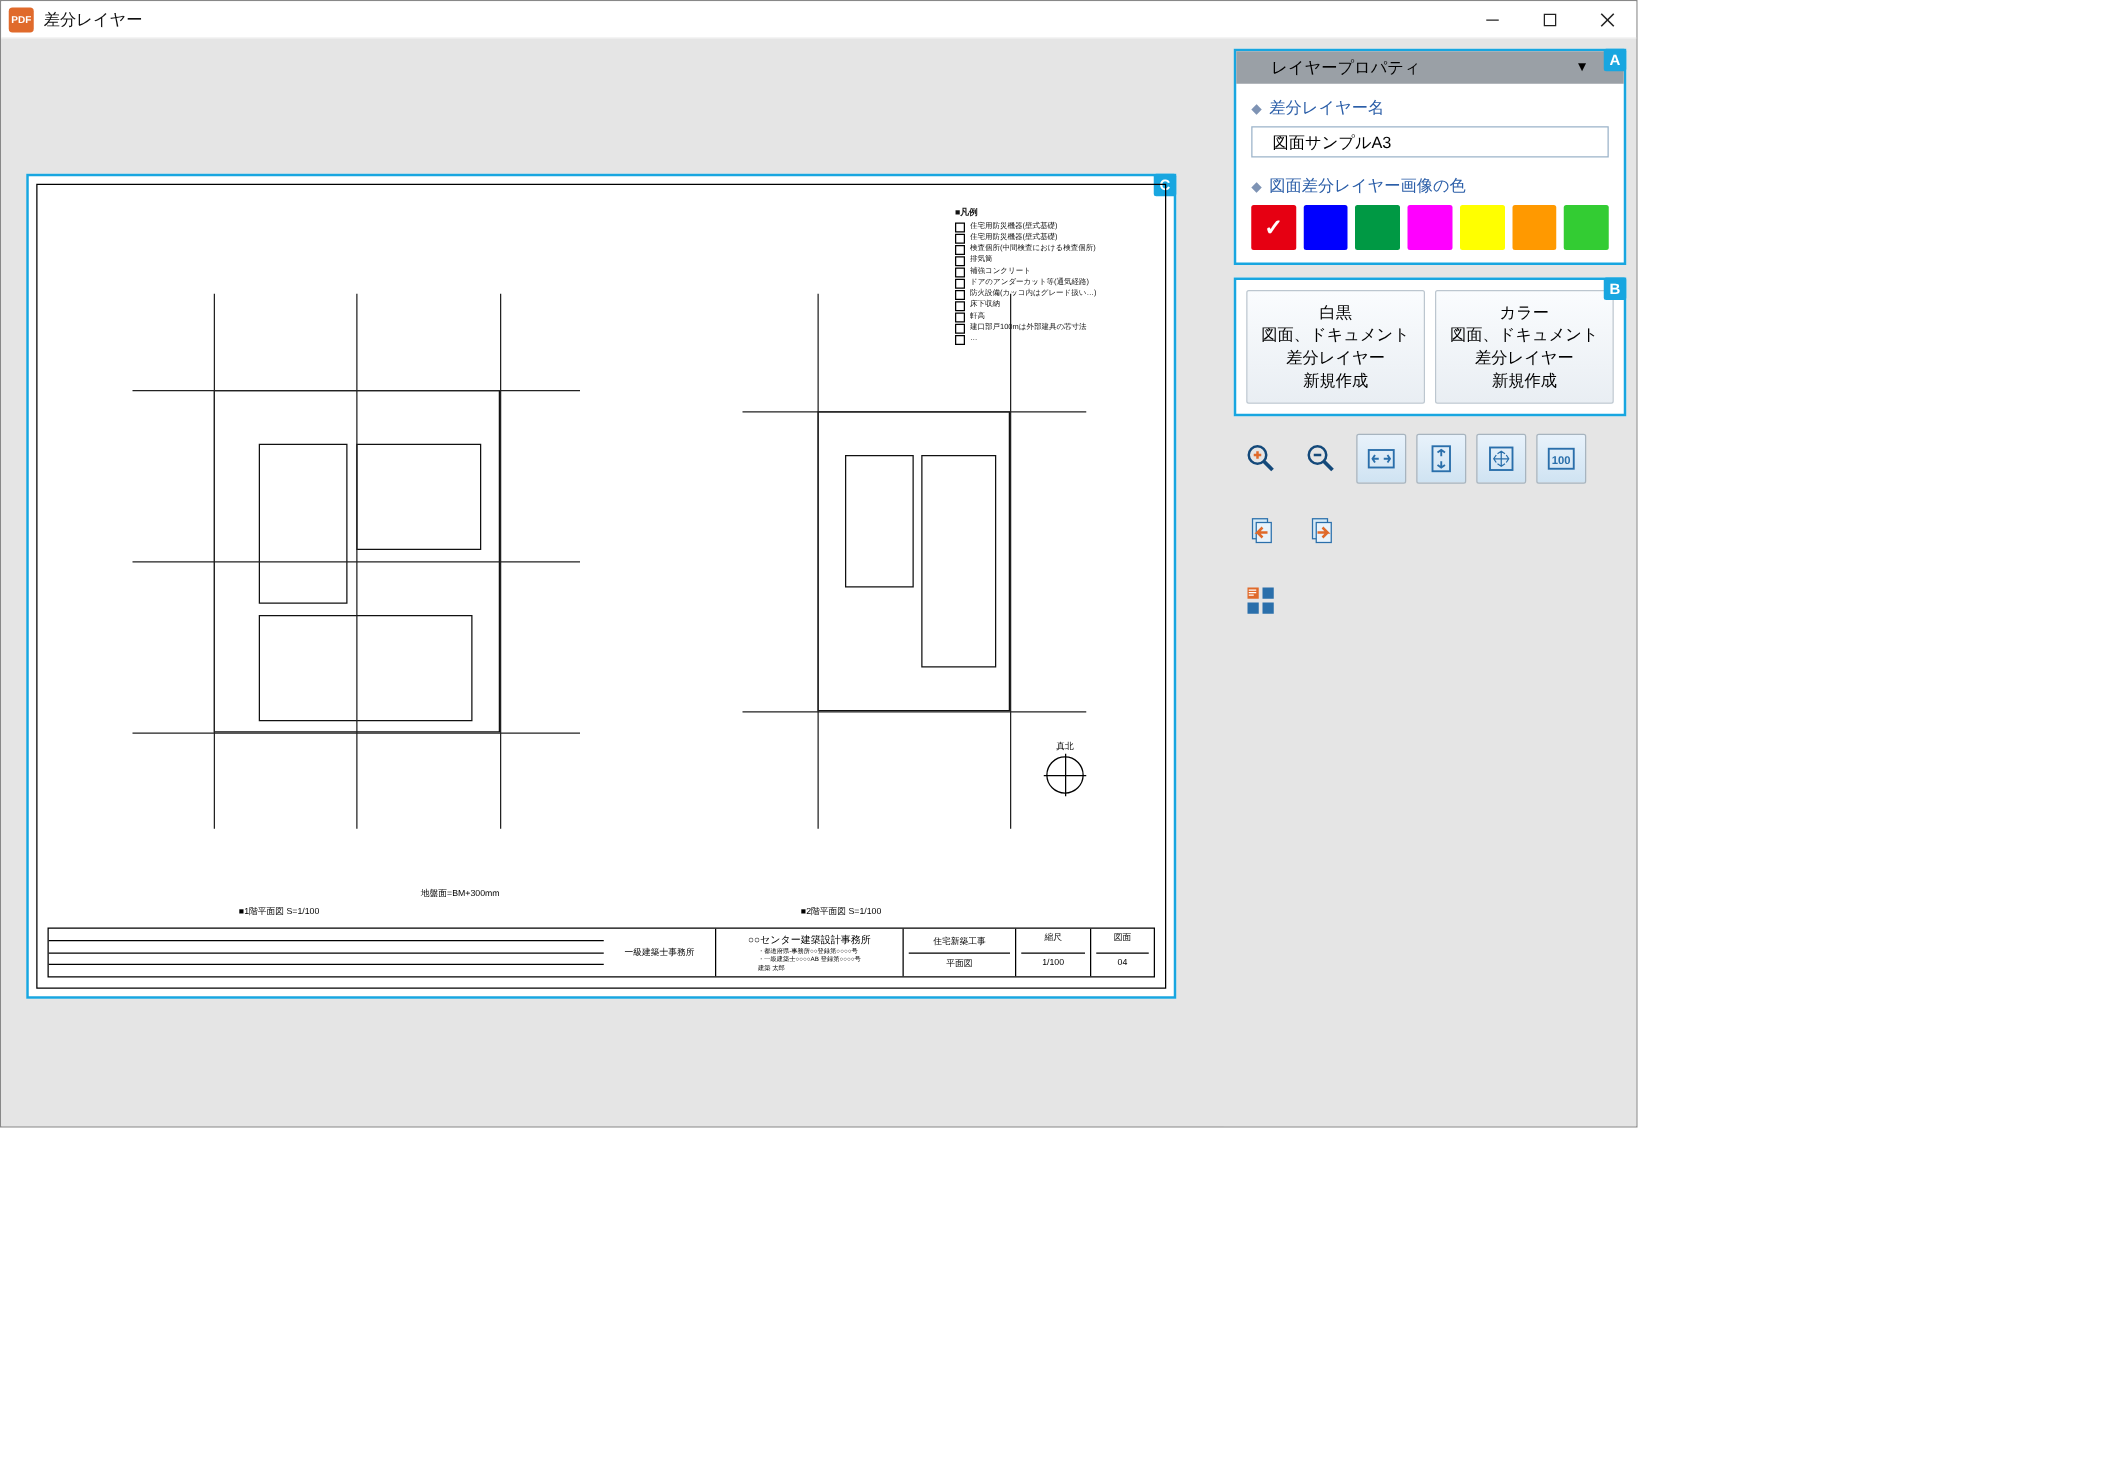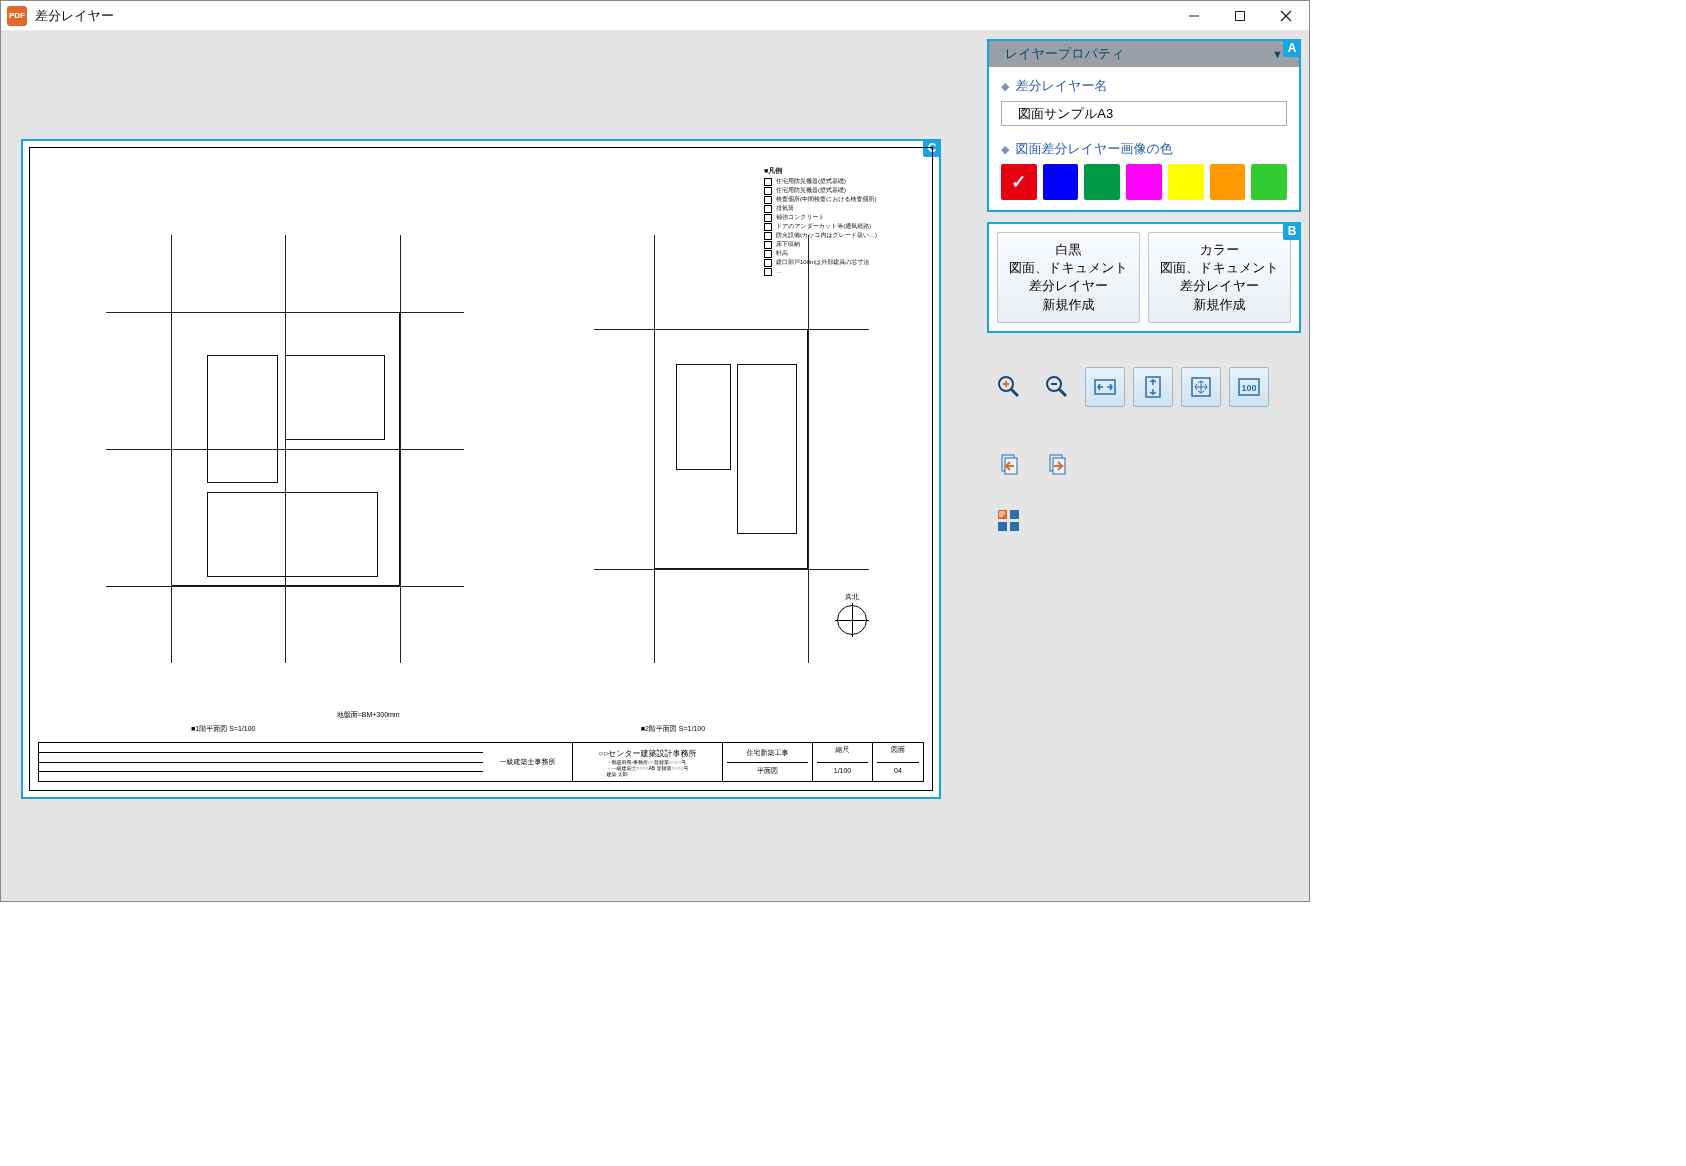--- a/index.html
+++ b/index.html
@@ -35,35 +35,35 @@
 .titleblock { position: absolute; left: 8px; right: 8px; bottom: 8px; height: 40px; border: 1px solid #000; display: flex; }
 .tb-cell { border-right: 1px solid #000; font-size: 7px; display: flex; align-items: center; justify-content: center; padding: 2px 4px; }
 .tb-lines { flex: 1; display:flex; flex-direction:column; }
 .tb-line { flex:1; border-bottom:1px solid #000; }
 .tb-line:last-child { border-bottom:none; }
 .plan-caption { position:absolute; bottom:-4px; left:30%; font-size:7px; }
 
 .sidebar { width: 330px; background: #e5e5e5; padding: 8px; display: flex; flex-direction: column; gap: 10px; }
 .panel { border: 2px solid #18a6e0; background: #fff; position: relative; }
 .panel-badge { position: absolute; top: -2px; right: -2px; width: 18px; height: 18px; background: #18a6e0; color: #fff; font-size: 12px; font-weight: bold; display: flex; align-items: center; justify-content: center; border-radius: 2px; z-index: 2; }
-.panel-header { background: #9aa0a6; color: #0c4a6e; font-size: 13px; padding: 4px 16px; display: flex; align-items: center; justify-content: center; }
+.panel-header { background: #9aa0a6; color: #000000; font-size: 13px; padding: 4px 28px; display: flex; align-items: center; justify-content: center; }
 .panel-header-chevron { margin-left: auto; font-size: 11px; }
 .panel-body { padding: 10px 12px; }
 .section-label { font-size: 13px; color: #2b5ea8; display: flex; align-items: center; gap: 6px; margin-bottom: 6px; }
 .diamond { color: #7e93b4; font-size: 11px; }
 .text-input { width: 100%; border: 1px solid #9bb3c9; padding: 4px 16px; font-size: 13px; }
 .swatches { display: flex; gap: 6px; margin-top: 6px; }
 .swatch { width: 36px; height: 36px; border-radius: 2px; cursor: pointer; position: relative; }
 .swatch.selected::after { content: "✓"; color: #fff; position: absolute; inset: 0; display: flex; align-items: center; justify-content: center; font-size: 18px; font-weight: bold; }
 
 .btn-panel { border: 2px solid #18a6e0; background: #fff; padding: 8px; display: flex; gap: 8px; position: relative; }
 .big-btn { flex: 1; border: 1px solid #bcc6cf; background: linear-gradient(#fafcfe,#e9eef3); font-size: 13px; text-align: center; padding: 8px 4px; line-height: 1.4; cursor: pointer; border-radius: 2px; }
 
 .tool-row { display: flex; gap: 8px; padding: 4px 2px; }
-.tool-btn { width: 40px; height: 40px; display: flex; align-items: center; justify-content: center; cursor: pointer; border-radius: 2px; margin-top: 20px; }
+.tool-btn { width: 40px; height: 40px; display: flex; align-items: center; justify-content: center; cursor: pointer; border-radius: 2px; }
 .tool-btn.boxed { border: 1px solid #a7b4bf; background: linear-gradient(#e8f2fb,#cfe3f2); }
 .tool-btn svg { width: 26px; height: 26px; }
 
 .nav-row { display: flex; gap: 8px; align-items: center; padding: 4px 2px; }
 .page-box { flex: 1; border: 1px solid #a7b4bf; background: linear-gradient(#e8f2fb,#d6e7f4); padding: 6px 10px; border-radius: 2px; }
 .page-box-label { font-size: 12px; color: #2a3a4a; margin-bottom: 4px; }
 .page-input-row { display: flex; align-items: center; gap: 6px; }
 .page-input { width: 60px; border: 1px solid #9cb0c0; padding: 2px 6px; font-size: 13px; background: #fff; }
 
 .thumb-btn { width: 40px; height: 40px; cursor: pointer; display:flex; align-items:center; justify-content:center; }

